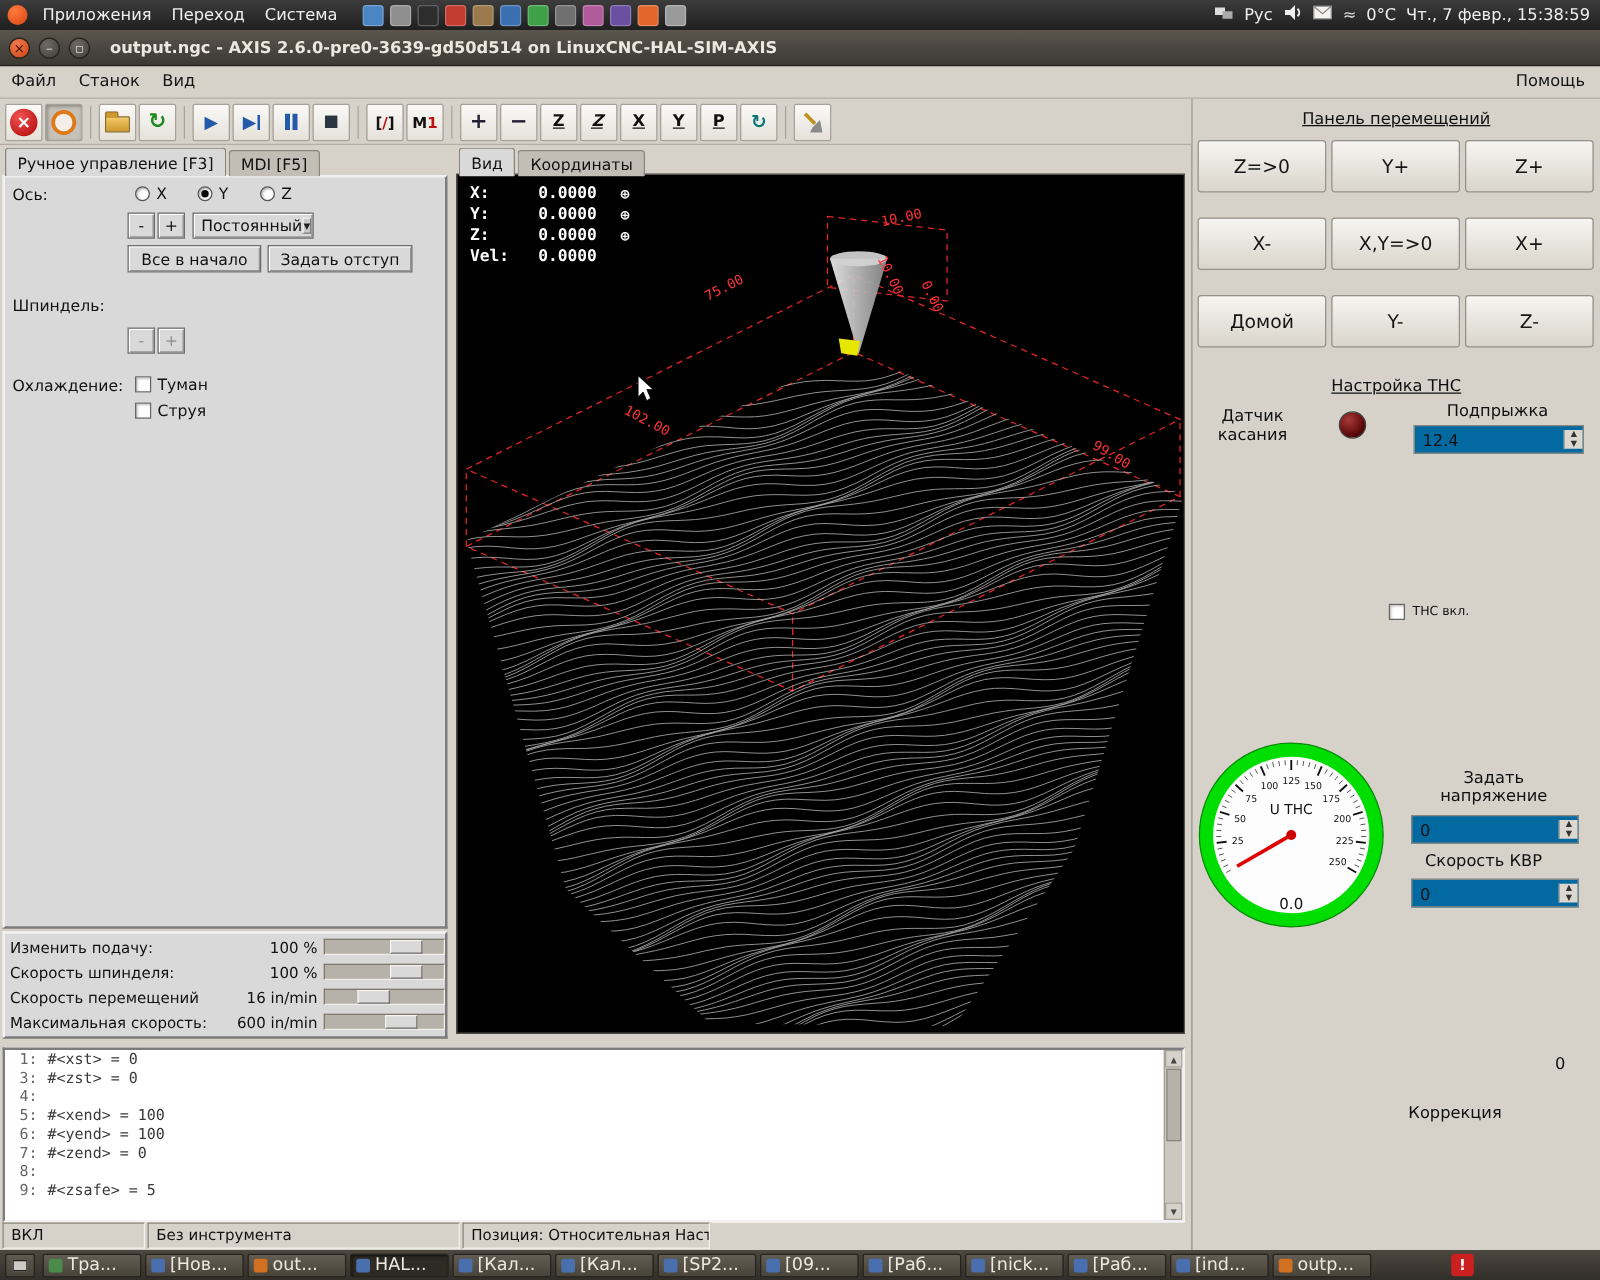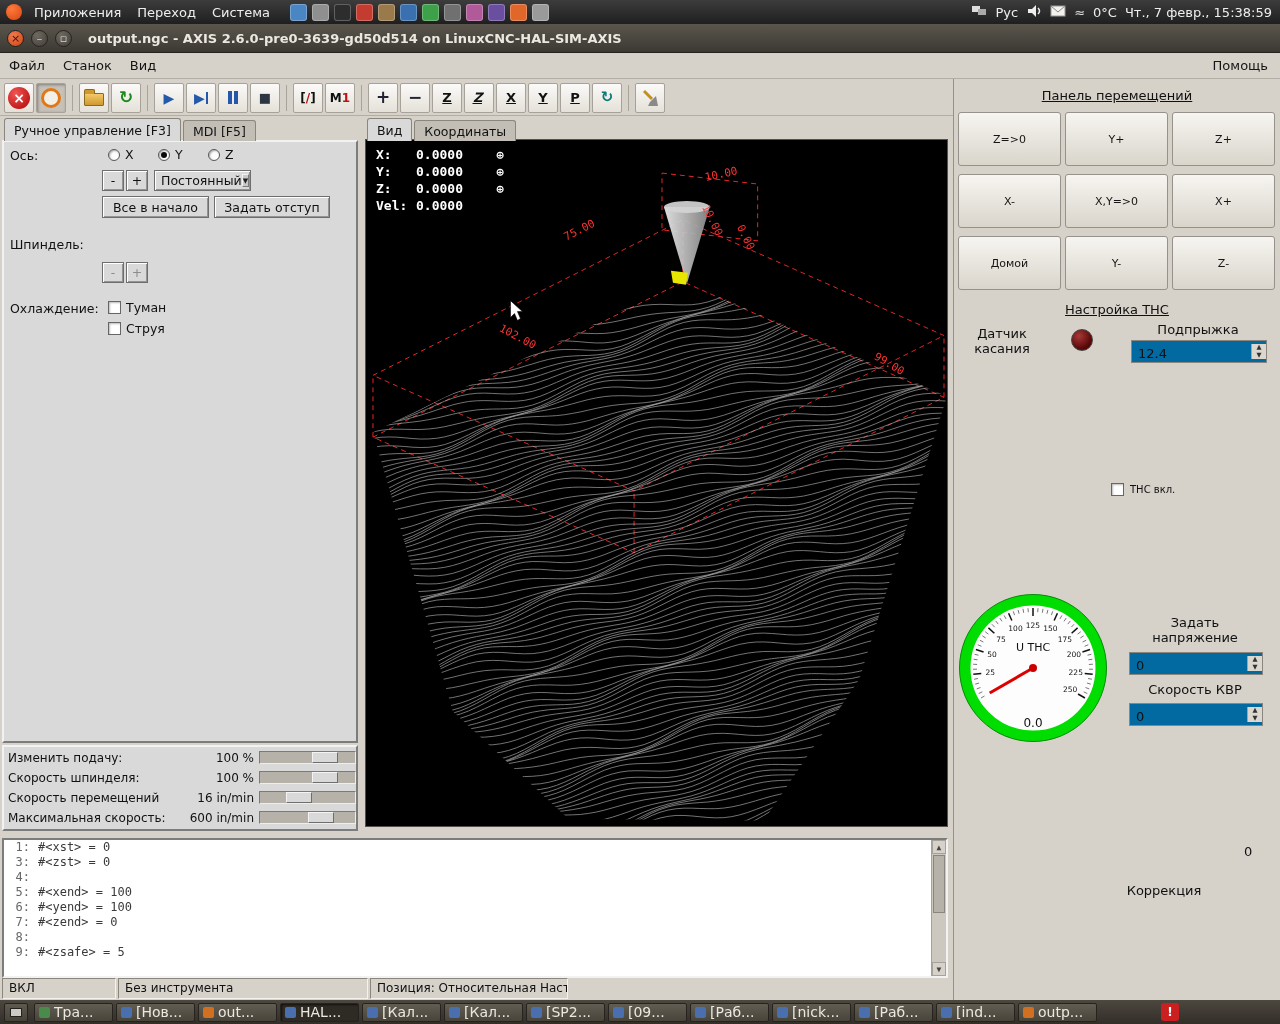--- a/index.html
+++ b/index.html
@@ -73,40 +73,40 @@
 .slabel{position:absolute;left:4px;top:3px;font-size:12px;color:#111;white-space:nowrap}
 .svalue{position:absolute;right:102px;top:3px;font-size:12px;color:#111;white-space:nowrap}
 .strough{position:absolute;left:255px;top:3px;width:97px;height:13px;background:#b6b2aa;border:1px solid;border-color:#7e7a72 #f0eee8 #f0eee8 #7e7a72}
 .shandle{position:absolute;top:0;width:26px;height:11px;background:#d9d9d9;border:1px solid;border-color:#f4f4f4 #6e6e6e #6e6e6e #f4f4f4}
 
 
 #preview-svg{position:absolute;left:365px;top:139px;background:#000;border:1px solid #55514a}
 #dro{position:absolute;left:376px;top:146px;font-family:"DejaVu Sans Mono",monospace;font-size:13px;font-weight:bold;color:#fff;z-index:7}
 .drow{display:flex;height:17px;align-items:center}
 .dk{width:40px}
-.dv{width:76px;text-align:left}
+.dv{width:76px;text-align:center}
 .dt{width:16px;text-align:center;font-size:12px}
 
 
 #gcode{position:absolute;left:2px;top:838px;width:946px;height:140px;background:#fff;border:2px solid;border-color:#7c7c7c #f2f2f2 #f2f2f2 #7c7c7c;font-family:"DejaVu Sans Mono",monospace;font-size:12px;color:#3a3a3a;overflow:hidden}
 .gline{height:15px;line-height:15px;white-space:pre}
 .gnum{display:inline-block;width:26px;text-align:right;color:#666;margin-right:8px}
 .vscroll{position:absolute;right:0;top:0;bottom:0;width:15px;background:#ccc8c0;border-left:1px solid #a6a29a}
 .varr{height:14px;text-align:center;font-size:8px;line-height:14px;color:#444;background:#d6d2ca;border:1px solid #a6a29a}
 .varr.down{position:absolute;bottom:0;left:0;right:0}
 .vthumb{position:absolute;top:15px;left:1px;width:12px;height:58px;background:#b6b2aa;border:1px solid #8a867e}
 
 
 .scell{position:absolute;top:978px;height:21px;border:1px solid;border-color:#8a867e #f4f2ee #f4f2ee #8a867e;font-size:12px;padding:2px 6px;color:#111;background:#d6d2ca;overflow:hidden;white-space:nowrap}
 
 
 #right-panel{position:absolute;left:953px;top:79px;width:327px;height:921px;background:#d6d2ca;border-left:1px solid #94908a}
 .rp-title{position:absolute;left:0;width:100%;text-align:center;font-size:13px;color:#101010;text-decoration:underline;white-space:nowrap}
 .rp-label{position:absolute;font-size:13px;color:#101010}
-.jog-btn{position:absolute;width:103px;height:54px;background:linear-gradient(#f7f5f1,#d9d5cb);border:1px solid #96918a;border-radius:3px;font-size:11px;color:#151515;display:flex;align-items:center;justify-content:center;white-space:nowrap}
+.jog-btn{position:absolute;width:103px;height:42px;background:linear-gradient(#f7f5f1,#d9d5cb);border:1px solid #96918a;border-radius:3px;font-size:15px;color:#151515;display:flex;align-items:center;justify-content:center;white-space:nowrap}
 .led{position:absolute;left:117px;top:250px;width:22px;height:22px;border-radius:50%;background:radial-gradient(circle at 35% 30%,#a83838,#5a0808 65%,#3a0404);border:1px solid #444}
 .entry{position:absolute;background:#0369a1;border:1px solid #8a867e;display:flex;align-items:center;font-size:13px;color:#111}
 .entry .val{flex:1;padding:3px 0 0 6px}
 .spin{display:flex;flex-direction:column;align-items:center;justify-content:center;width:15px;background:#dcd8d0;border-left:1px solid #a6a29e;font-size:6.5px;line-height:1.15;color:#333}
 #thc-check{position:absolute;left:157px;top:404px;display:flex;gap:6px;align-items:center;font-size:10px;color:#101010}
 #gauge-svg{position:absolute;left:4px;top:514px}
 
 
 #taskbar{position:absolute;left:0;top:1000px;width:1280px;height:24px;background:linear-gradient(#4c4840,#322e28);display:flex;align-items:center;padding-left:4px;z-index:30}
 #show-desktop{width:24px;height:19px;border:1px solid #26231e;border-radius:2px;background:linear-gradient(#5e5a50,#474338);margin-right:6px;display:flex;align-items:center;justify-content:center}
@@ -592,21 +592,21 @@
       <text x="75" y="134" text-anchor="middle" font-size="12" fill="#111" font-family="DejaVu Sans, sans-serif">0.0</text>
     </svg>
   <div class="rp-label" style="left:186px;top:536px;width:110px;text-align:center">Задать напряжение</div>
   <div class="entry" style="left:175px;top:573px;width:134px;height:23px">
     <span class="val">0</span>
     <span class="spin">
         <span>▲</span>
         <span>▼</span>
       </span>
   </div>
-  <div class="rp-label" style="left:186px;top:603px;width:110px;text-align:center">Скорость КВР</div>
+  <div class="rp-label" style="left:186px;top:603px;width:110px;">Скорость КВР</div>
   <div class="entry" style="left:175px;top:624px;width:134px;height:23px">
     <span class="val">0</span>
     <span class="spin">
         <span>▲</span>
         <span>▼</span>
       </span>
   </div>
   <div class="rp-label" style="left:160px;top:804px;width:100px;text-align:center">Коррекция</div>
   <div class="rp-label" style="left:290px;top:765px">0</div>
 </div>

